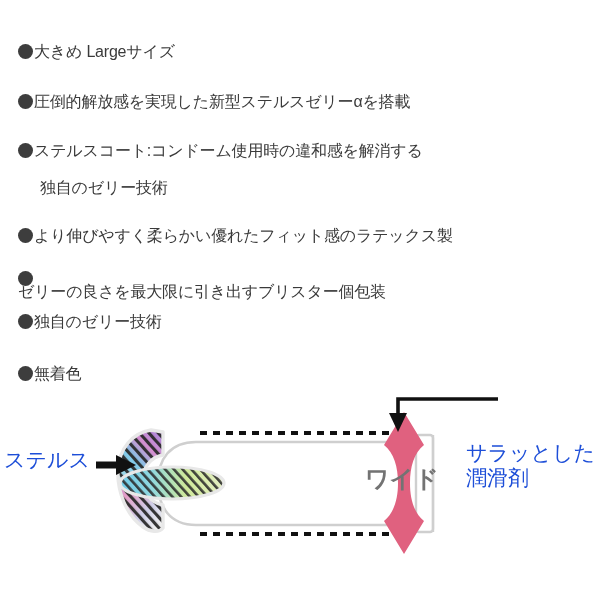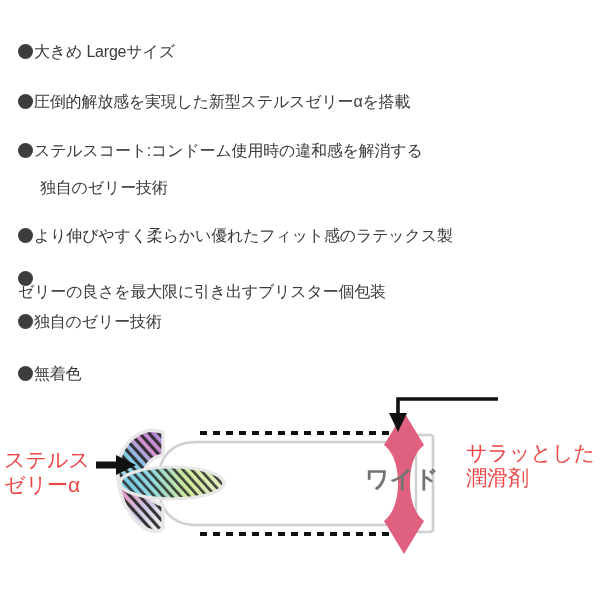--- a/index.html
+++ b/index.html
@@ -59,21 +59,21 @@
     width: 600px;
     height: 215px;
   }
   #diagram svg {
     display: block;
   }
   .dgm-label {
     position: absolute;
     font-size: 21px;
     line-height: 25px;
-    color: #ef4444;
+    color: #1d4ed8;
     white-space: nowrap;
   }
   #label-stealth-jelly {
     left: 4px;
     top: 62px;
     text-align: left;
   }
   #label-lubricant {
     left: 466px;
     top: 55px;
@@ -236,21 +236,20 @@
     </g>
 
     <g>
       <polyline points="498,14 398,14 398,32" fill="none" stroke="#111111" stroke-width="3.6" stroke-linejoin="miter"></polyline>
       <path d="M 389,28 L 407,28 L 398,47 Z" fill="#111111"></path>
     </g>
   </svg>
 
   <div class="dgm-label" id="label-stealth-jelly">
     <div>ステルス</div>
-    <div>ゼリーα</div>
   </div>
 
   <div class="dgm-label" id="label-lubricant">
     <div>サラッとした</div>
     <div>潤滑剤</div>
   </div>
 
   <div id="label-wide">ワイド</div>
 
 </div>

